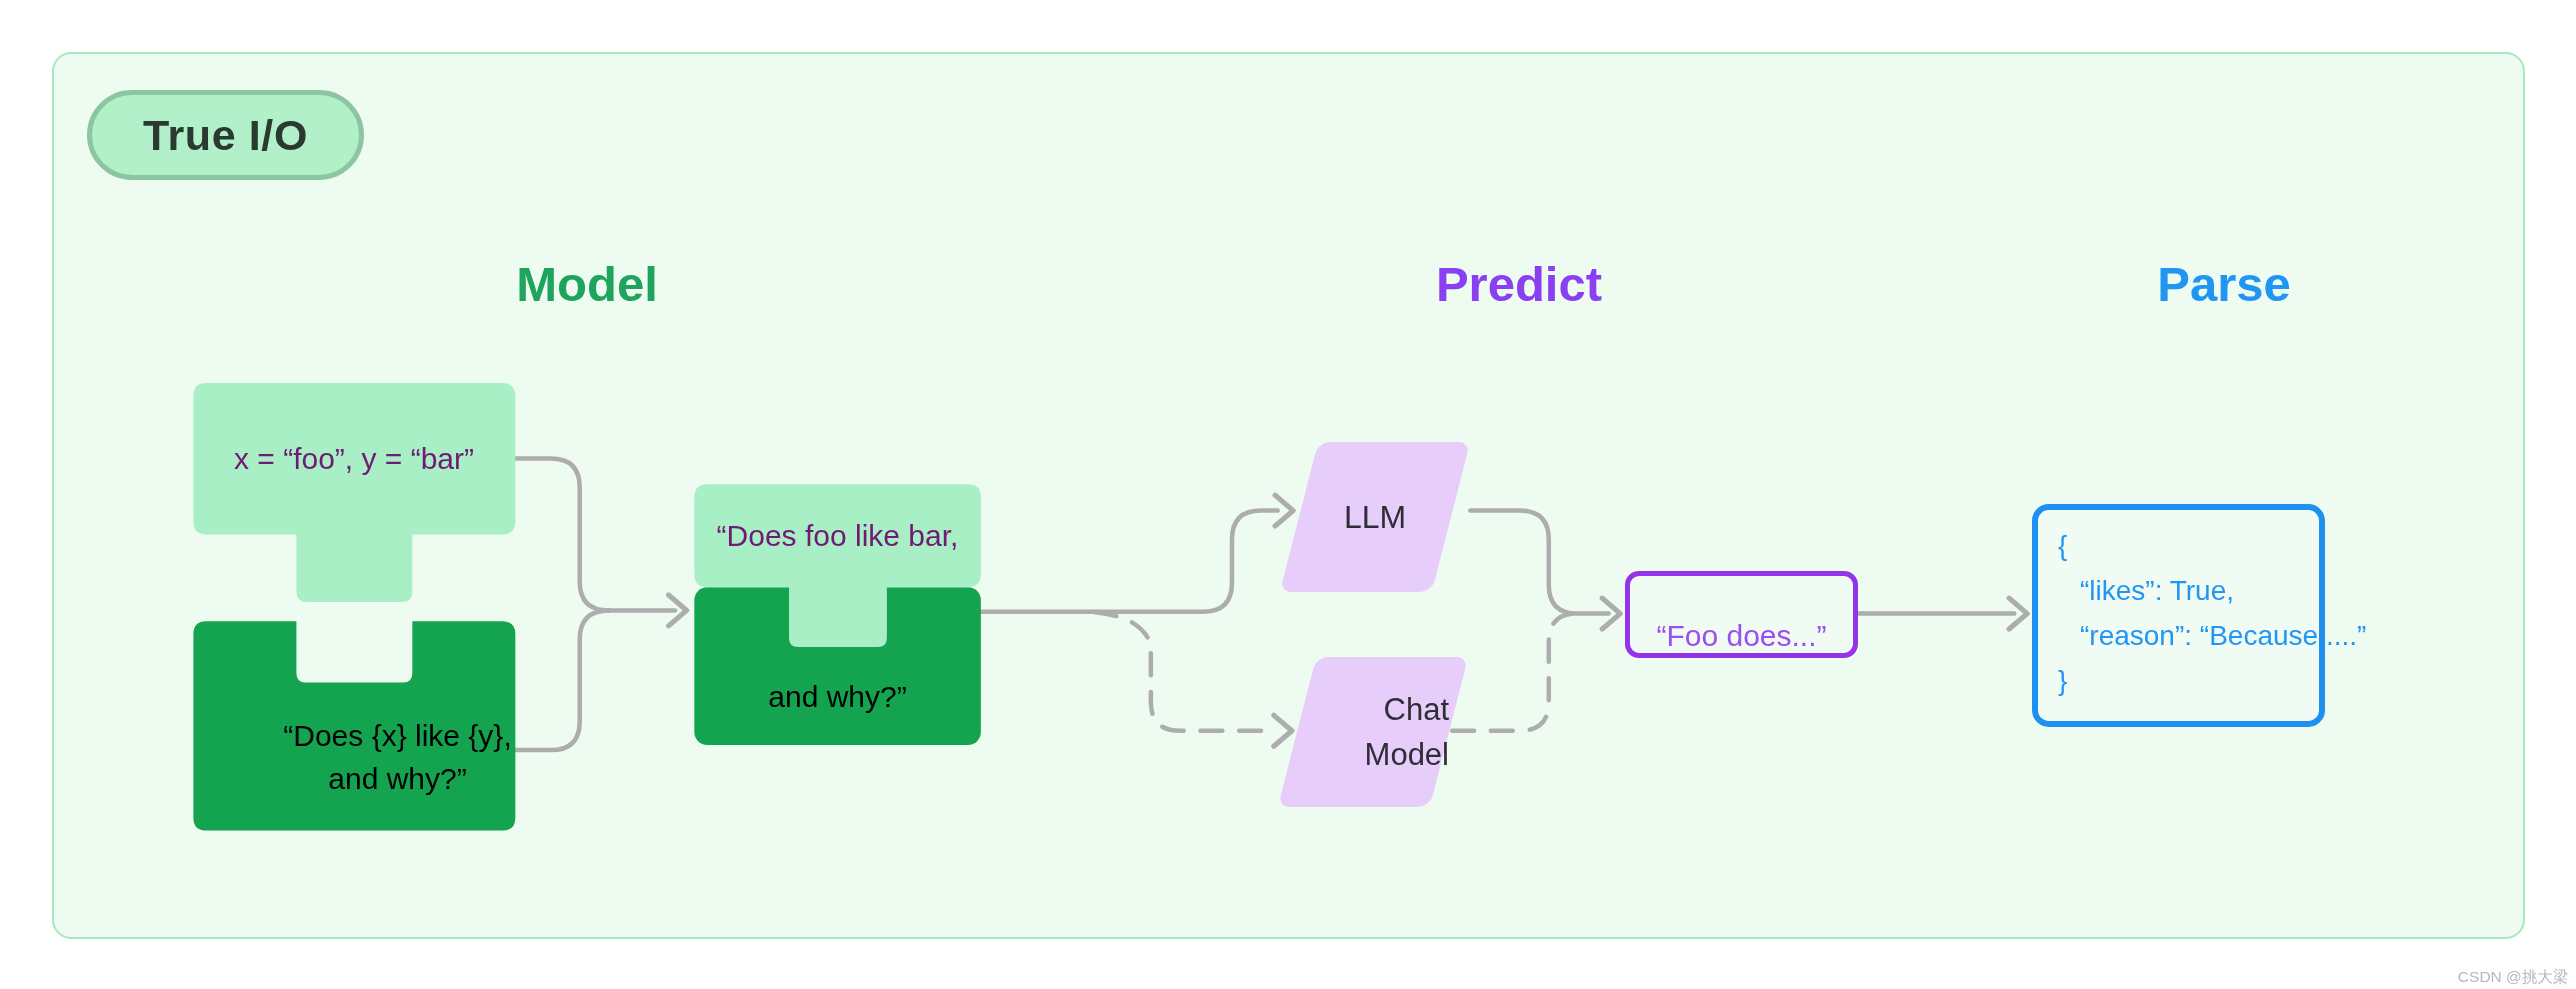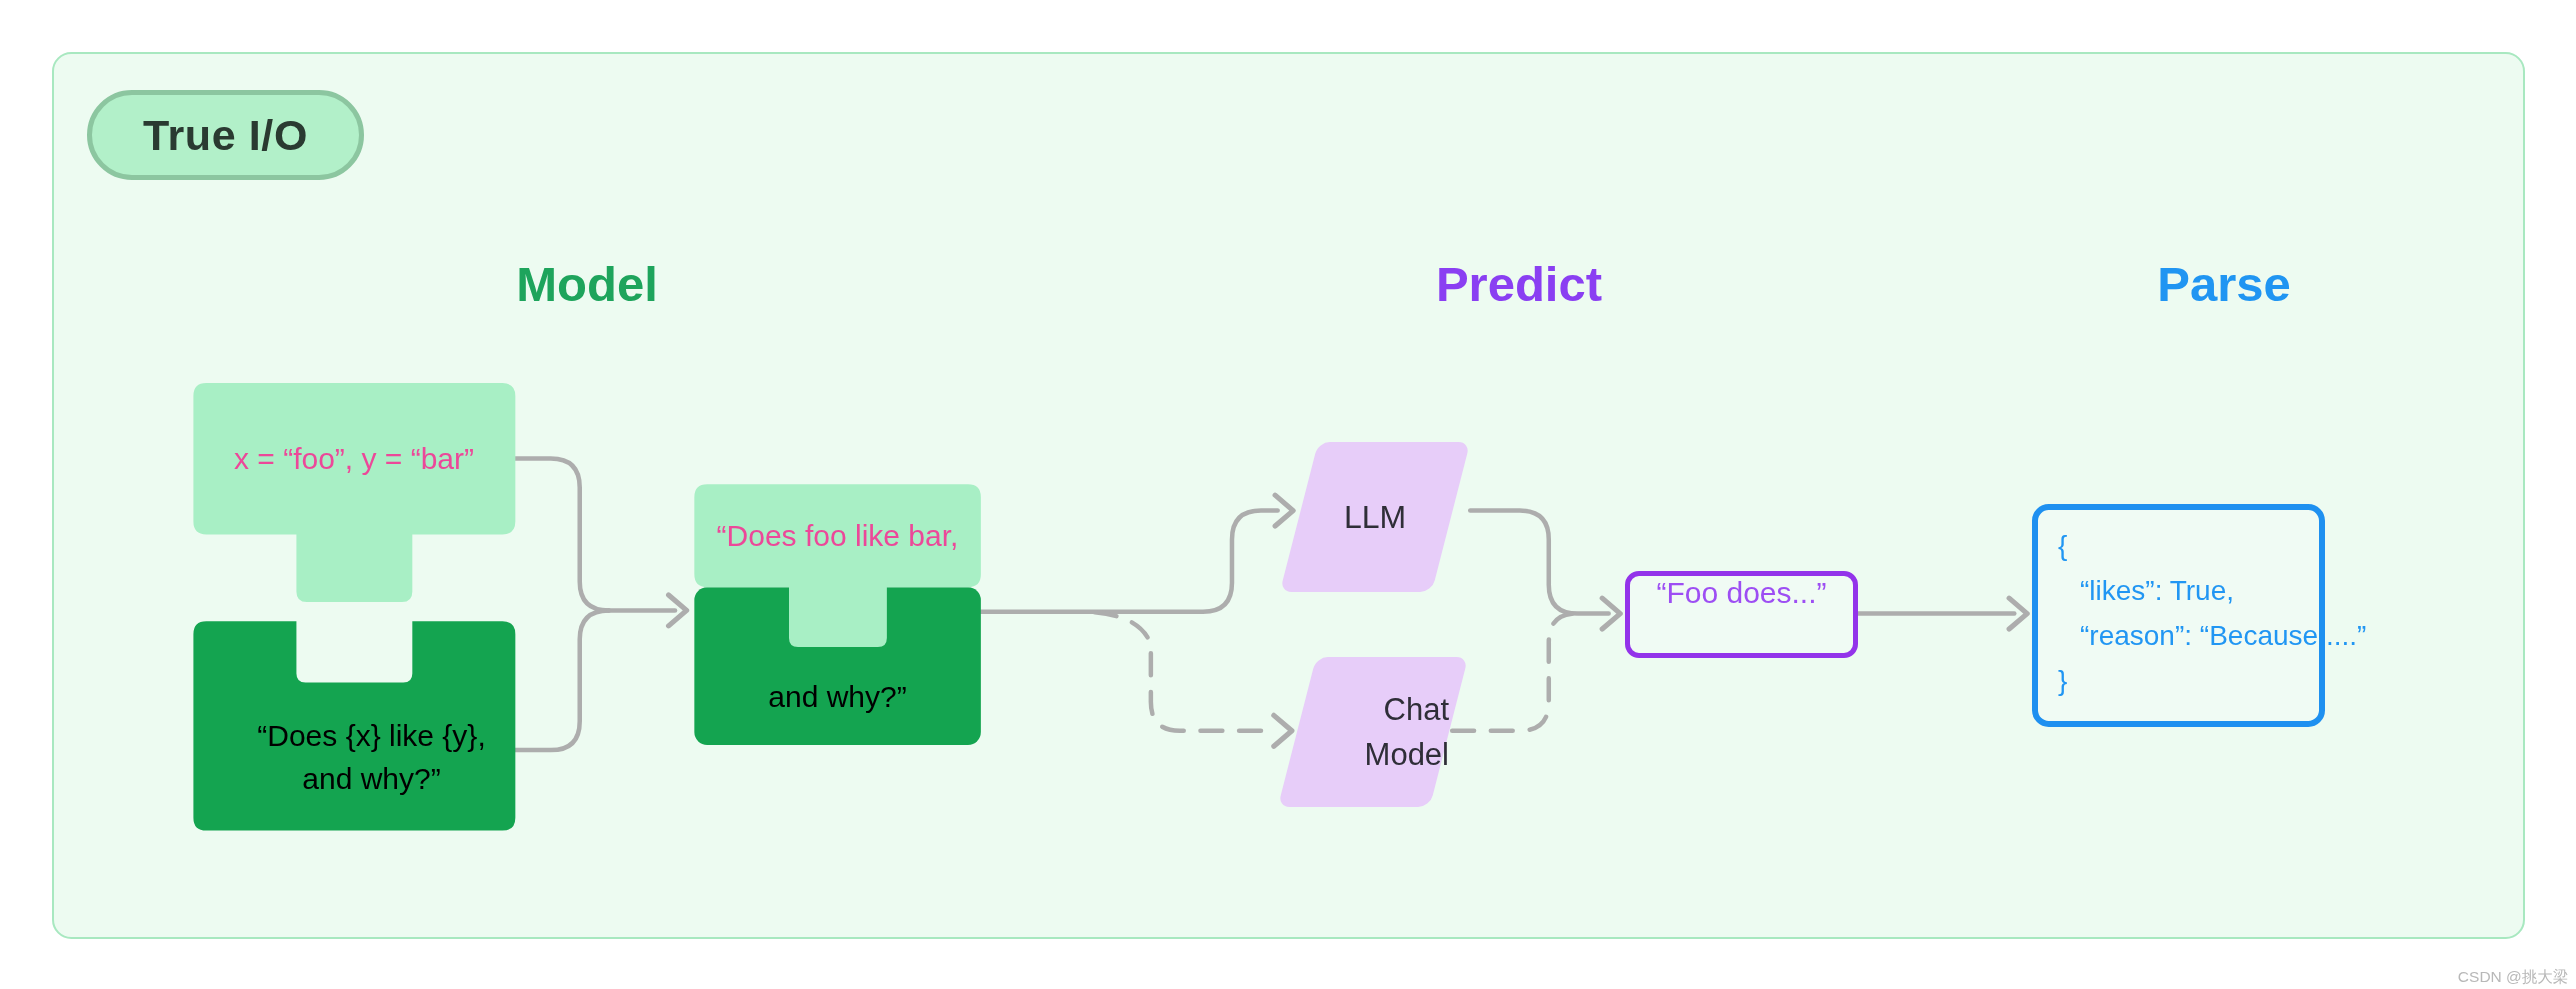--- a/index.html
+++ b/index.html
@@ -11,36 +11,36 @@
          background:#b2f0c9;border:5.8px solid #8cc6a0;border-radius:45px;
          display:flex;align-items:center;justify-content:center;
          font-size:43px;font-weight:800;color:#2a3a31;letter-spacing:0.6px;}
   .heading{position:absolute;top:256px;transform:translateX(-50%);
            font-size:49px;font-weight:800;white-space:nowrap;}
   .heading.format{left:587px;color:#1ea45c;}
   .heading.predict{left:1519px;color:#8a3ff2;}
   .heading.parse{left:2224px;color:#2095f2;}
   svg.layer{position:absolute;left:0;top:0;width:2576px;height:989px;}
   .node-label{position:absolute;display:flex;align-items:center;justify-content:center;
-              text-align:center;font-size:30px;color:#ec4899;line-height:43px;}
+              text-align:center;font-size:30px;color:#701a75;line-height:43px;}
   .node-label.multi{flex-direction:column;}
   .node-label.on-dark{color:#000000;}
   .llm-label{position:absolute;left:1299px;top:442px;width:152px;height:150px;
              display:flex;align-items:center;justify-content:center;
              font-size:32px;color:#2f2e38;}
   .chat-label{position:absolute;left:1297px;top:657px;width:152px;height:150px;
               display:flex;flex-direction:column;align-items:flex-end;justify-content:center;
               font-size:31px;line-height:45px;color:#2f2e38;}
   .parallelogram{position:absolute;width:152px;height:150px;background:#e7cdf9;
                  border-radius:11.6px;transform:skewX(-14.4deg);}
   .parallelogram.llm{left:1299px;top:442px;}
   .parallelogram.chat{left:1297px;top:657px;}
   .completion-box{position:absolute;left:1625px;top:571px;width:233px;height:87px;box-sizing:border-box;
                   border:5.8px solid #9333ea;border-radius:14px;background:#f0fbf4;
-                  display:flex;align-items:flex-start;justify-content:center;
+                  display:flex;align-items:flex-end;justify-content:center;
                   font-size:30px;color:#9d4ef3;}
   .parsed-box{position:absolute;left:2032px;top:504px;width:293px;height:223px;box-sizing:border-box;
               border:6.4px solid #1e90f0;border-radius:16.7px;background:#f0fbf4;}
   .parsed-lines{position:absolute;left:2058px;top:523px;font-size:28px;color:#2196f3;}
   .parsed-line{height:45px;line-height:45px;white-space:nowrap;}
   .parsed-line.indent{padding-left:22px;}
   .watermark{position:absolute;right:7.7px;top:967px;font-size:15.5px;color:#b8b8b8;white-space:nowrap;}
 </style>
 </head>
 <body>
@@ -82,21 +82,21 @@
     <path fill="#14a450" d="M 320 965 H 460 V 1046 Q 460 1060 474 1060 H 626 Q 640 1060 640 1046 V 965 H 780 Q 800 965 800 985 V 1270 Q 800 1290 780 1290 H 320 Q 300 1290 300 1270 V 985 Q 300 965 320 965 Z"></path>
     <rect fill="#14a450" x="1078" y="912" width="445" height="245" rx="20"></rect>
     <path fill="#a8efc5" d="M 1098 752 H 1503 Q 1523 752 1523 772 V 892 Q 1523 912 1503 912 H 1377 V 991 Q 1377 1005 1363 1005 H 1239 Q 1225 1005 1225 991 V 912 H 1098 Q 1078 912 1078 892 V 772 Q 1078 752 1098 752 Z"></path>
   </svg>
 
   <div class="parallelogram llm"></div>
   <div class="parallelogram chat"></div>
 
   <div class="node-label" style="left:193px;top:383px;width:322px;height:151px;">x = “foo”, y = “bar”</div>
 
-  <div class="node-label multi on-dark" style="left:181px;top:683px;width:381px;height:148px;">
+  <div class="node-label multi on-dark" style="left:207px;top:683px;width:381px;height:148px;">
     <span>“Does {x} like {y},</span>
     <span>and why?”</span>
   </div>
 
   <div class="node-label" style="left:694px;top:484px;width:287px;height:103px;">“Does foo like bar,</div>
   <div class="node-label on-dark" style="left:694px;top:647px;width:287px;height:98px;">and why?”</div>
 
   <div class="llm-label">LLM</div>
 
   <div class="chat-label">

